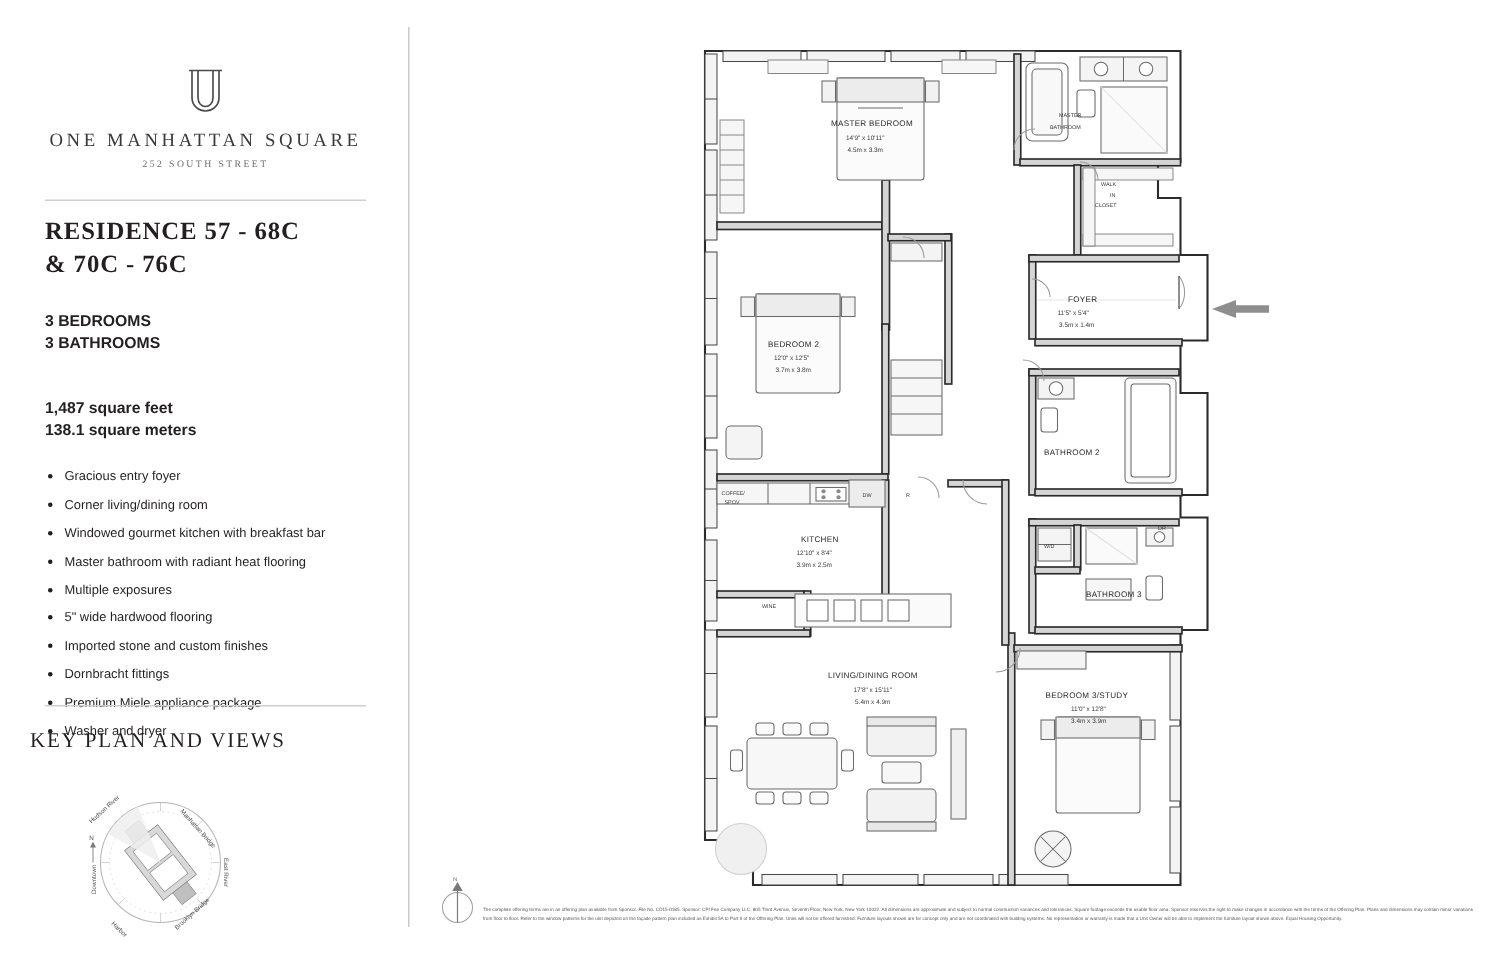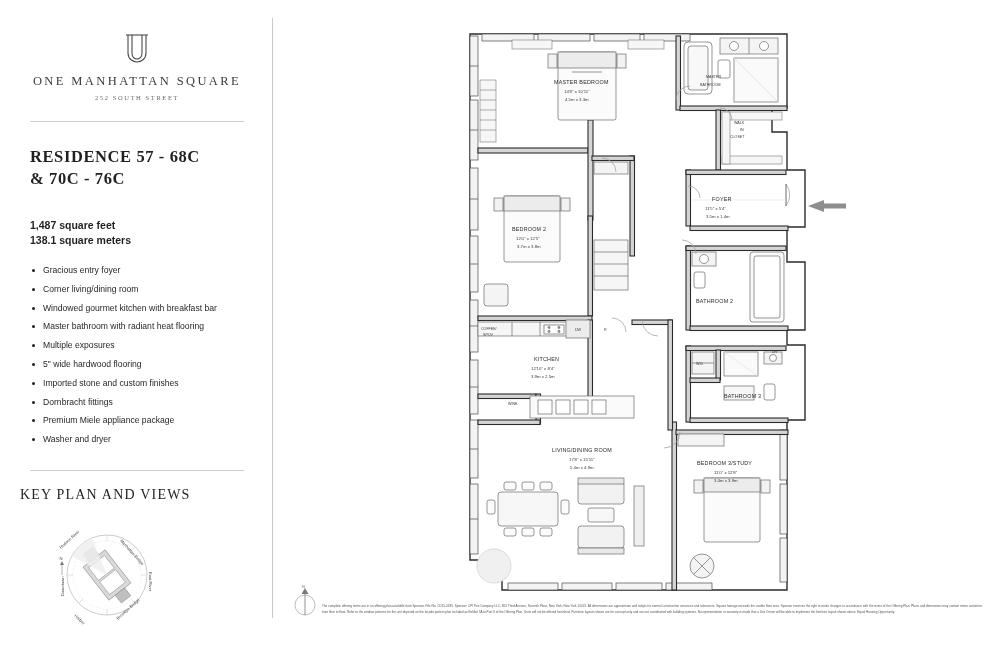--- a/index.html
+++ b/index.html
@@ -23,21 +23,21 @@
   }
 
   
   #left-panel {
     position: absolute;
     left: 0;
     top: 0;
     width: 272px;
     height: 647px;
     box-sizing: border-box;
-    padding: 28px 28px 0 30px;
+    padding: 40px 28px 0 30px;
   }
   #vertical-divider {
     position: absolute;
     left: 272px;
     top: 18px;
     width: 1px;
     height: 600px;
     background: #c9c9c9;
   }
 
@@ -71,21 +71,21 @@
     border-top: 1px solid #cfcfcf;
     margin: 20px 0 0 0;
   }
 
   .residence-title {
     font-family: "Liberation Serif", serif;
     font-size: 16.5px;
     font-weight: bold;
     letter-spacing: 0.6px;
     line-height: 1.32;
-    margin-top: 24px;
+    margin-top: 9px;
     color: #231f20;
   }
   .spec-line {
     font-size: 10.5px;
     font-weight: bold;
     line-height: 1.45;
     margin-top: 0;
   }
   .spec-group-beds { margin-top: 20px; }
   .spec-group-area { margin-top: 28px; font-size: 11px; }
@@ -194,20 +194,24 @@
       <div class="brand-sub">252 SOUTH STREET</div>
     </div>
 
     <hr class="hr-thin">
 
     <div class="residence-title">
       <div>RESIDENCE 57 - 68C</div>
       <div>&amp; 70C - 76C</div>
     </div>
 
+    <div class="spec-group-beds">
+      <div class="spec-line">3 BEDROOMS</div>
+      <div class="spec-line">3 BATHROOMS</div>
+    </div>
 
     <div class="spec-group-area">
       <div class="spec-line">1,487 square feet</div>
       <div class="spec-line">138.1 square meters</div>
     </div>
 
     <ul class="features">
       <li>Gracious entry foyer</li>
       <li>Corner living/dining room</li>
       <li>Windowed gourmet kitchen with breakfast bar</li>

